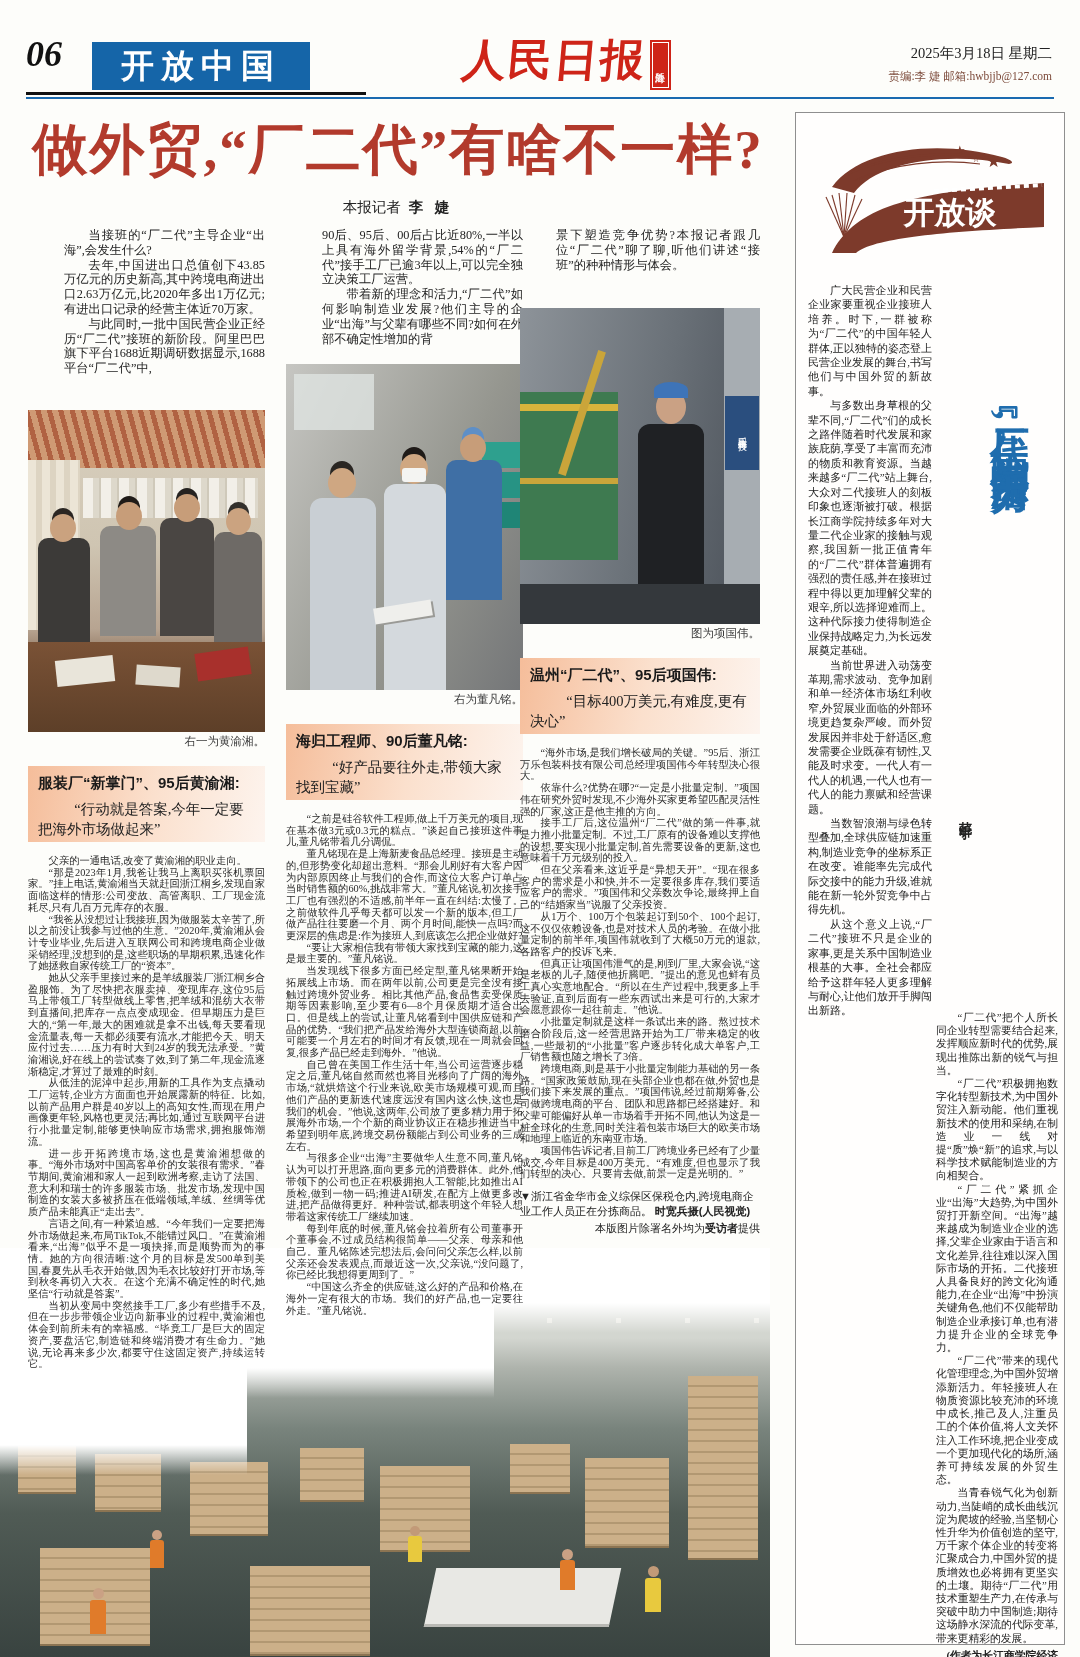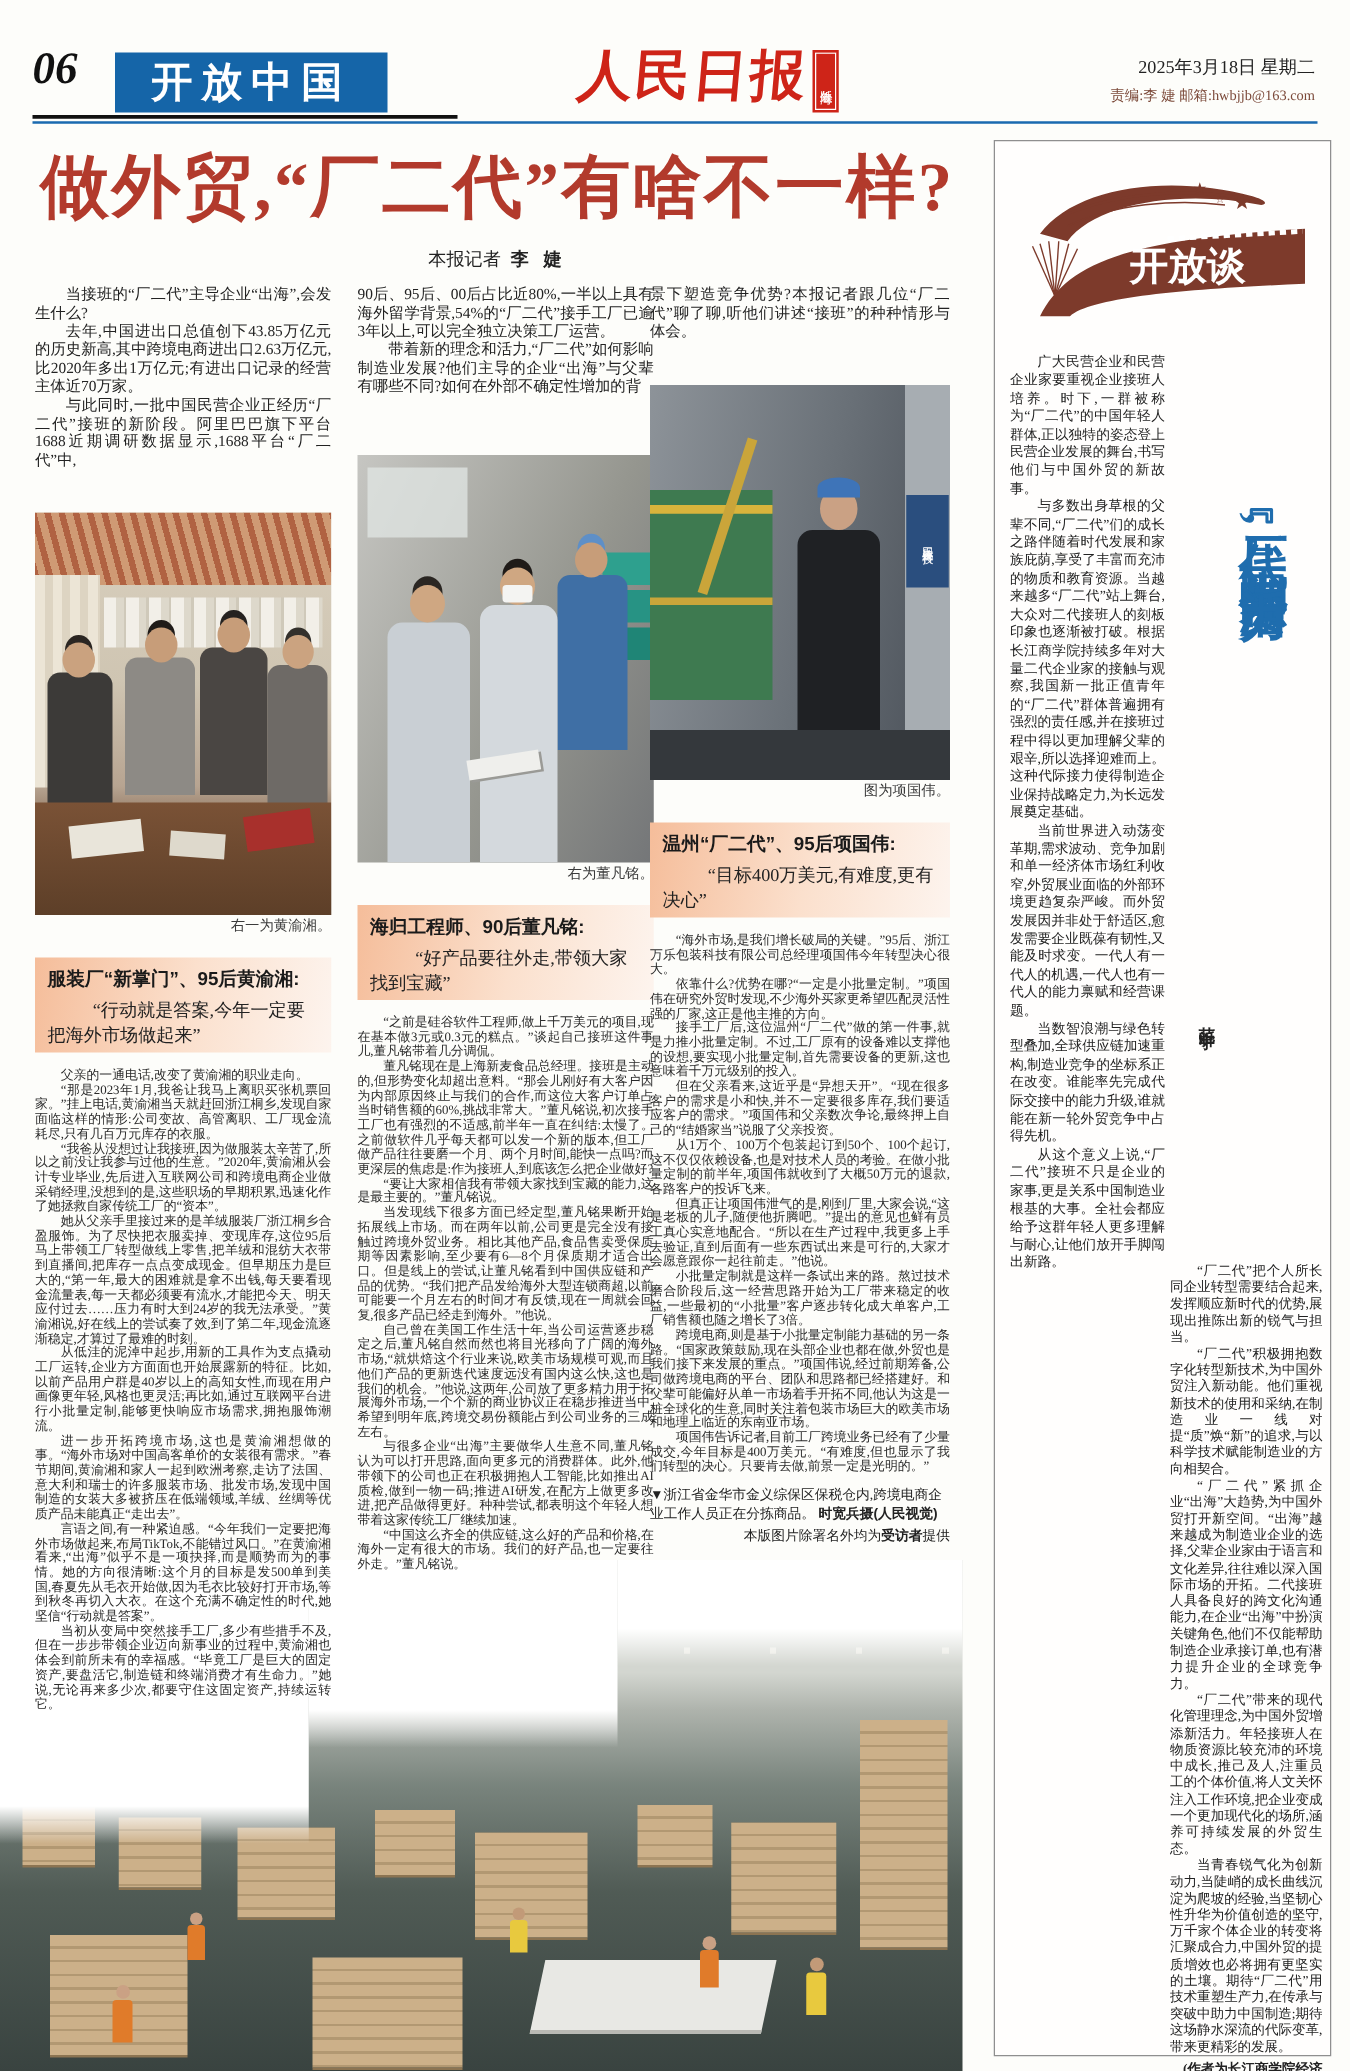--- a/index.html
+++ b/index.html
@@ -25,21 +25,21 @@
 
   
   .headline{left:28px;top:120px;width:740px;text-align:center;font-size:55px;font-weight:bold;
             color:#b23a2c;letter-spacing:2px;line-height:1.1;margin:0;}
   .byline{left:28px;top:198px;width:740px;text-align:center;font-size:14.5px;color:#222;}
   .byline b{margin-left:8px;letter-spacing:4px;}
 
   
   .col{position:absolute;top:228px;z-index:3;}
   #c1{left:28px;width:237px;} #c2{left:286px;width:237px;} #c3{left:520px;width:240px;}
-  .intro p{font-size:12.3px;line-height:14.8px;color:#222;}
+  .intro p{font-size:12.3px;line-height:14.8px;color:#222;margin-left:36px;}
   #c1 .intro{min-height:182px;} #c2 .intro{min-height:136px;} #c3 .intro{min-height:80px;}
   .body p{font-size:10.3px;line-height:11.7px;color:#2a2a2a;}
   .cap{font-size:11.5px;color:#3b3b3b;text-align:right;height:19px;line-height:19px;font-style:normal;}
   .secbox{margin-top:15px;height:76px;padding:8px 10px 0 10px;box-sizing:border-box;
           background:linear-gradient(100deg,#f5bd9a 0%,#fbe0cd 52%,#fdf4ee 100%);}
   .sec-t{font-size:15px;font-weight:bold;color:#1a1a1a;}
   .sec-q{margin-top:7px;font-size:14.5px;color:#222;text-indent:2.5em;line-height:1.35;}
   .body{margin-top:13px;}
 
   
@@ -77,21 +77,21 @@
 
 <div class="page">
 
   <div class="abs hdr-pageno">06</div>
   <div class="abs hdr-section hei">开放中国</div>
   <div class="abs hdr-mast">
     <span class="mast-txt">人民日报</span><span class="edition-box hei">海外版</span>
   </div>
   <div class="abs hdr-date">
     <div>2025年3月18日  星期二</div>
-    <div class="hdr-editor">责编:李 婕    邮箱:hwbjjb@163.com</div>
+    <div class="hdr-editor">责编:李 婕    邮箱:hwbjjb@127.com</div>
   </div>
   <div class="abs rule-black"></div>
   <div class="abs rule-blue"></div>
 
   <h1 class="abs headline">做外贸,“厂二代”有啥不一样?</h1>
   <div class="abs byline">
     <span>本报记者</span><b>李 婕</b>
   </div>
 
   <div class="abs bigphoto">
@@ -186,20 +186,21 @@
       <div class="sec-t hei">海归工程师、90后董凡铭:</div>
       <div class="sec-q">“好产品要往外走,带领大家找到宝藏”</div>
     </div>
     <div class="body">
       <p class="ind">“之前是硅谷软件工程师,做上千万美元的项目,现在基本做3元或0.3元的糕点。”谈起自己接班这件事儿,董凡铭带着几分调侃。</p>
       <p class="ind">董凡铭现在是上海新麦食品总经理。接班是主动的,但形势变化却超出意料。“那会儿刚好有大客户因为内部原因终止与我们的合作,而这位大客户订单占当时销售额的60%,挑战非常大。”董凡铭说,初次接手工厂也有强烈的不适感,前半年一直在纠结:太慢了。之前做软件几乎每天都可以发一个新的版本,但工厂做产品往往要磨一个月、两个月时间,能快一点吗?而更深层的焦虑是:作为接班人,到底该怎么把企业做好?</p>
       <p class="ind">“要让大家相信我有带领大家找到宝藏的能力,这是最主要的。”董凡铭说。</p>
       <p class="ind">当发现线下很多方面已经定型,董凡铭果断开始拓展线上市场。而在两年以前,公司更是完全没有接触过跨境外贸业务。相比其他产品,食品售卖受保质期等因素影响,至少要有6—8个月保质期才适合出口。但是线上的尝试,让董凡铭看到中国供应链和产品的优势。“我们把产品发给海外大型连锁商超,以前可能要一个月左右的时间才有反馈,现在一周就会回复,很多产品已经走到海外。”他说。</p>
       <p class="ind">自己曾在美国工作生活十年,当公司运营逐步稳定之后,董凡铭自然而然也将目光移向了广阔的海外市场,“就烘焙这个行业来说,欧美市场规模可观,而且他们产品的更新迭代速度远没有国内这么快,这也是我们的机会。”他说,这两年,公司放了更多精力用于拓展海外市场,一个个新的商业协议正在稳步推进当中,希望到明年底,跨境交易份额能占到公司业务的三成左右。</p>
       <p class="ind">与很多企业“出海”主要做华人生意不同,董凡铭认为可以打开思路,面向更多元的消费群体。此外,他带领下的公司也正在积极拥抱人工智能,比如推出AI质检,做到一物一码;推进AI研发,在配方上做更多改进,把产品做得更好。种种尝试,都表明这个年轻人想带着这家传统工厂继续加速。</p>
+      <p class="ind">每到年底的时候,董凡铭会拉着所有公司董事开个董事会,不过成员结构很简单——父亲、母亲和他自己。董凡铭陈述完想法后,会问问父亲怎么样,以前父亲还会发表观点,而最近这一次,父亲说,“没问题了,你已经比我想得更周到了。”</p>
       <p class="ind">“中国这么齐全的供应链,这么好的产品和价格,在海外一定有很大的市场。我们的好产品,也一定要往外走。”董凡铭说。</p>
     </div>
   </div>
 
   <div class="col" id="c3">
     <div class="intro">
       <p>景下塑造竞争优势?本报记者跟几位“厂二代”聊了聊,听他们讲述“接班”的种种情形与体会。</p>
     </div>
     <div class="photo photo3">
       <div class="abs" style="left:0;top:84px;width:98px;height:168px;background:#3e7a50;"></div>

